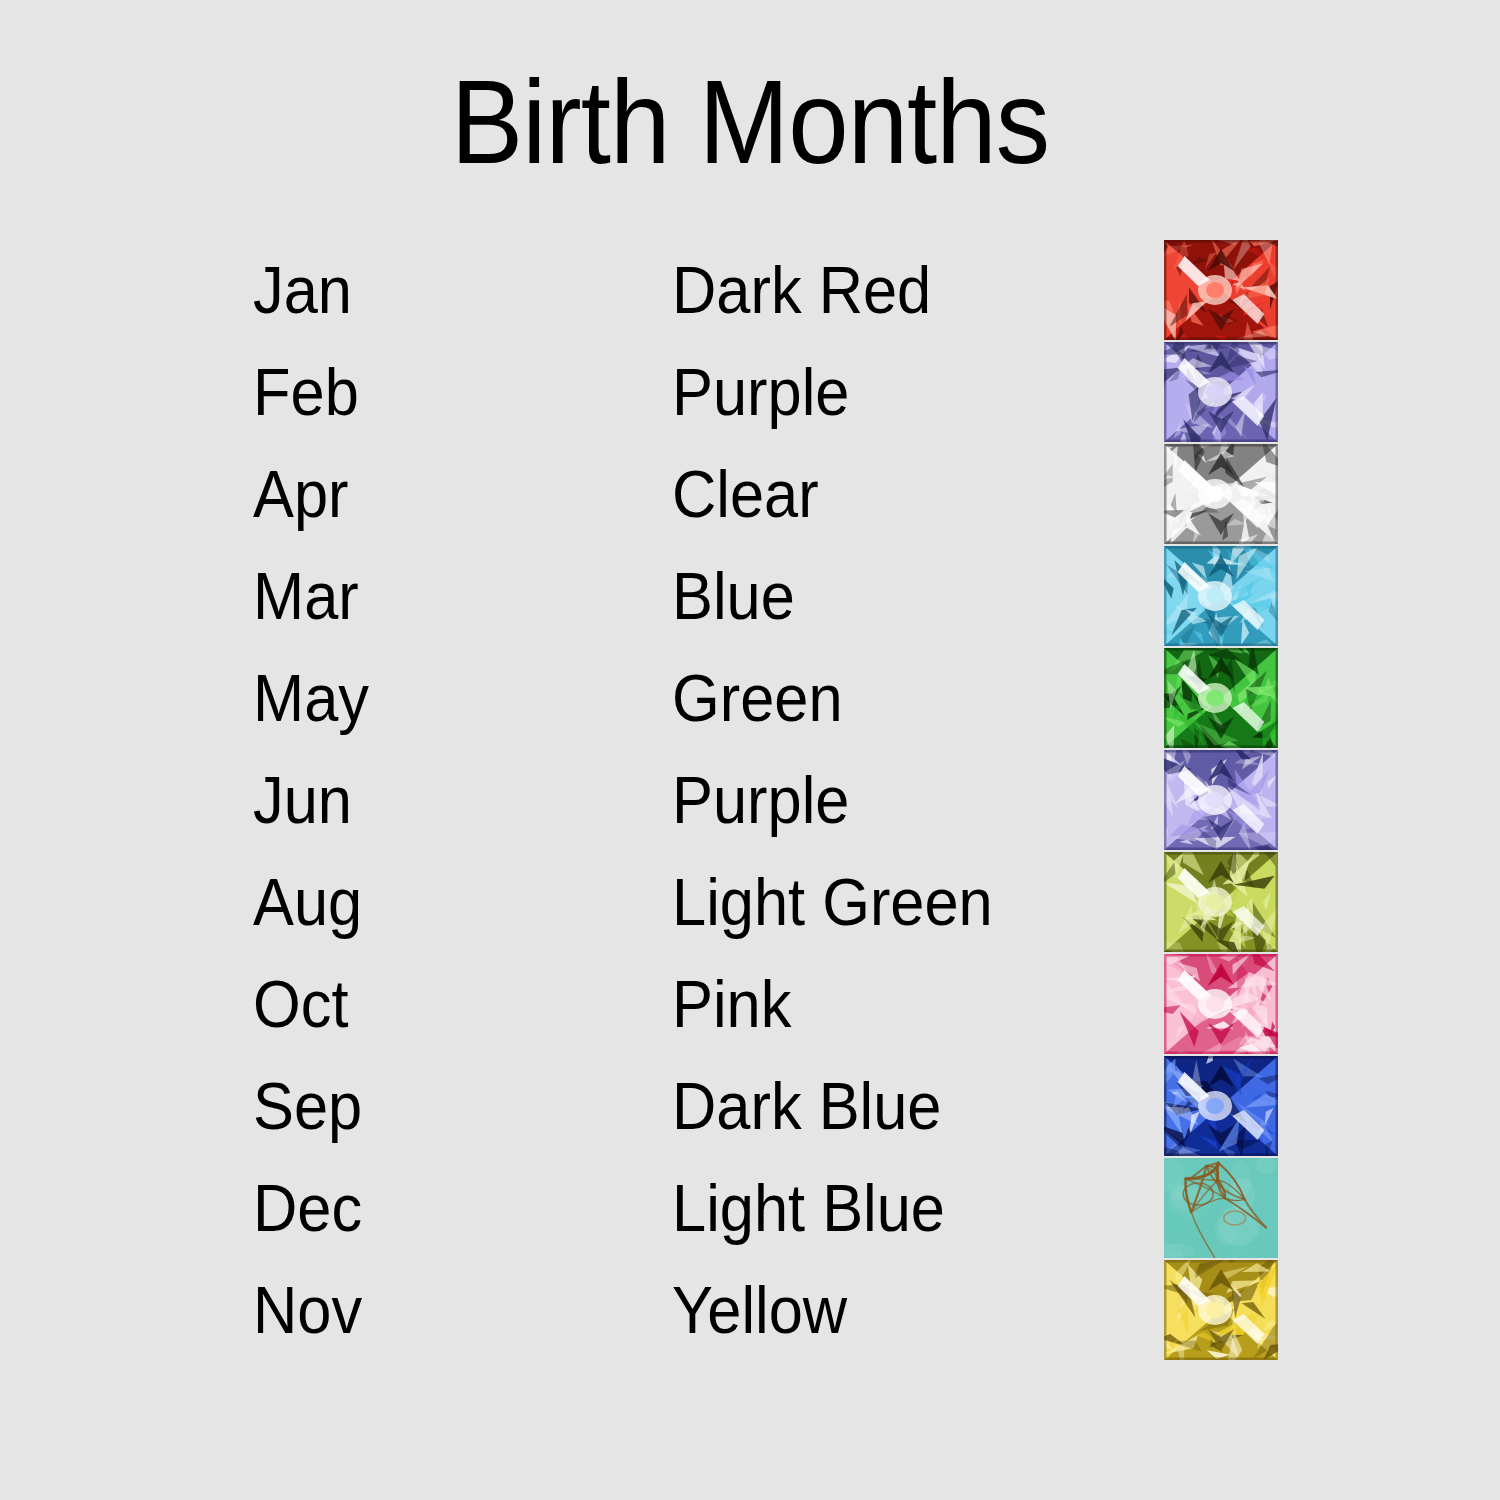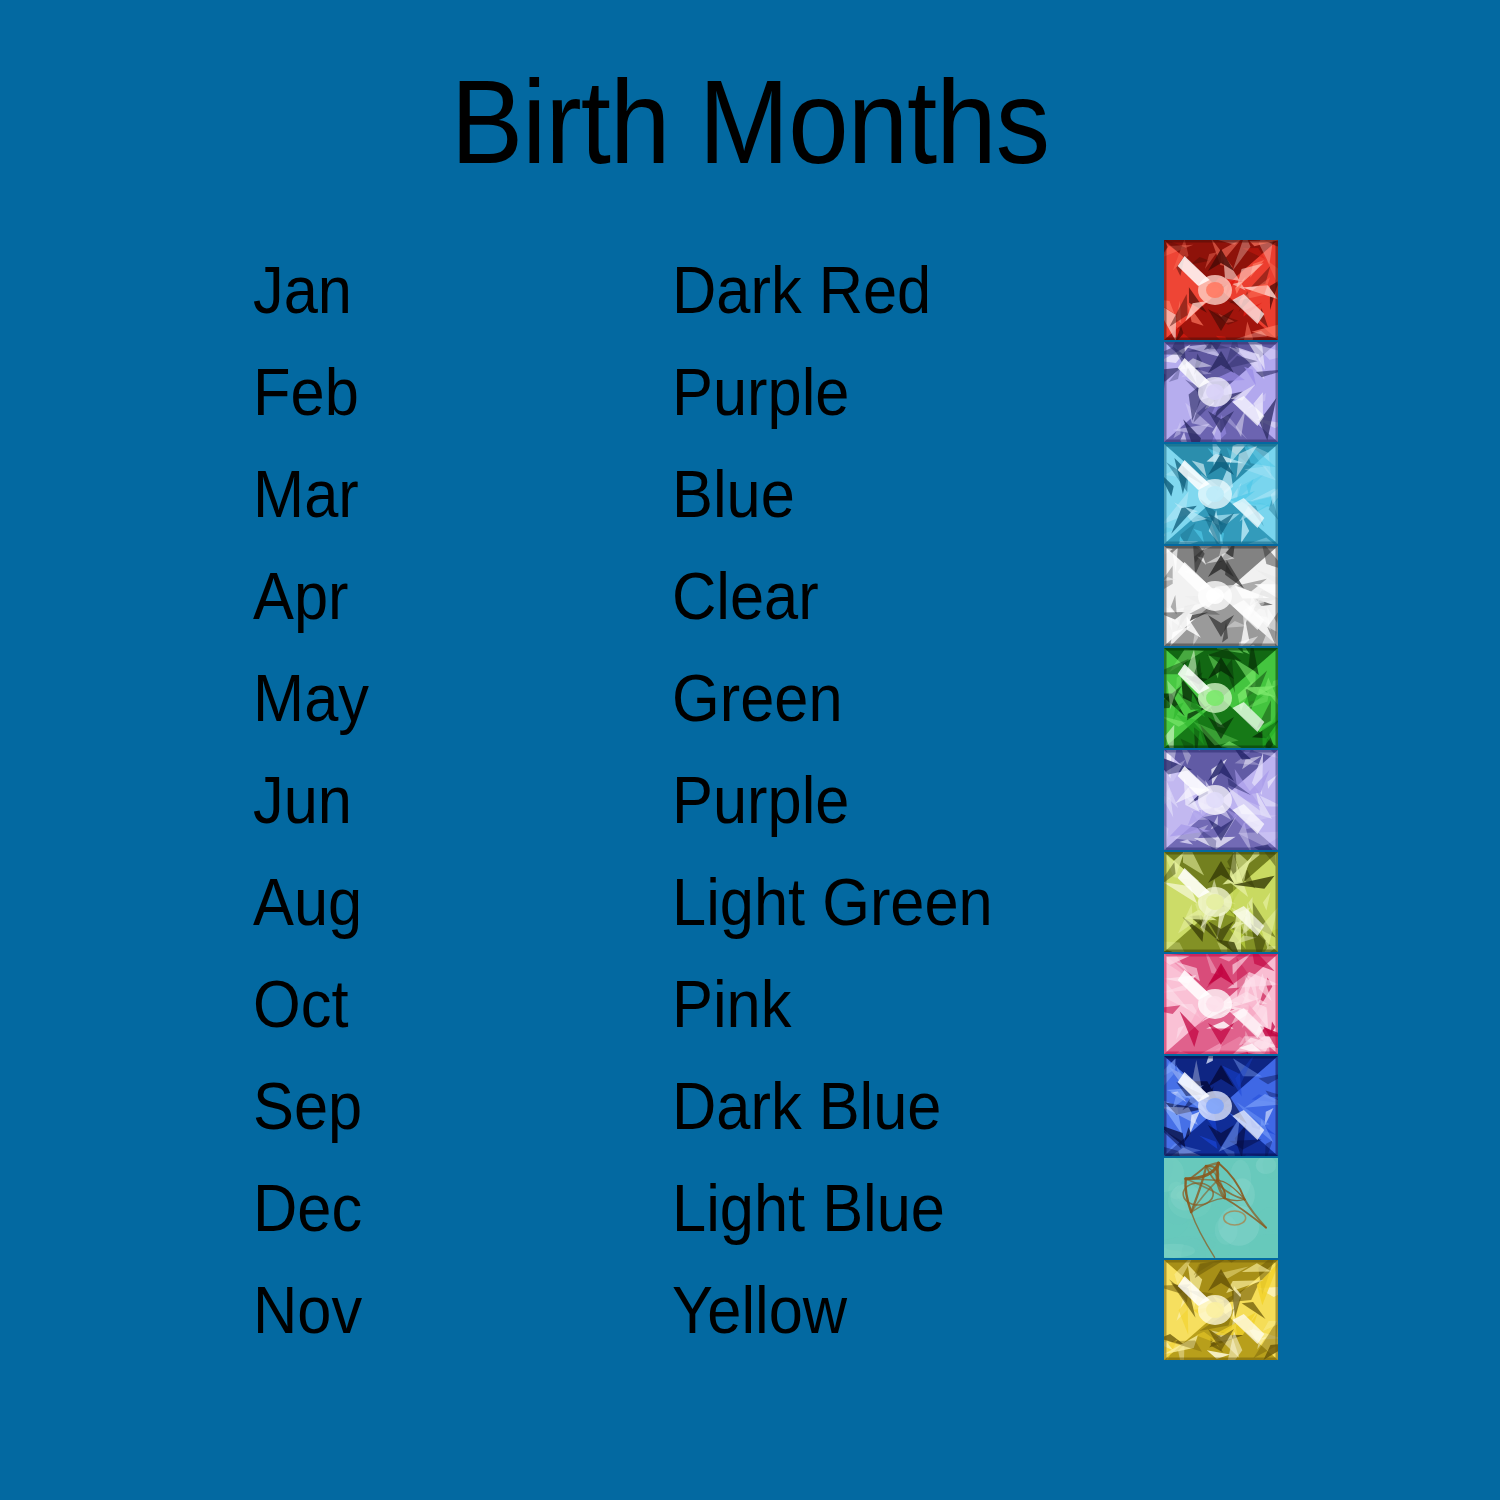--- a/index.html
+++ b/index.html
@@ -4,21 +4,21 @@
 <style>
   html, body {
     margin: 0;
     padding: 0;
     background: #ffffff;
   }
   #page {
     position: relative;
     width: 1500px;
     height: 1500px;
-    background: #0369a1;
+    background: #e5e5e5;
     font-family: "Liberation Sans", "DejaVu Sans", sans-serif;
     overflow: hidden;
   }
   #title {
     position: absolute;
     top: 62px;
     left: 0;
     width: 1500px;
     text-align: center;
     font-size: 118px;
@@ -205,20 +205,86 @@
             <polygon points="57,91 44,69 57,77 70,69" fill="#2B2A63" opacity="0.7"></polygon>
             <ellipse cx="51" cy="50" rx="17" ry="15" fill="#F2EFFC" opacity="0.78"></ellipse>
             <ellipse cx="51" cy="50" rx="9" ry="8" fill="#D8D2F7" opacity="0.9"></ellipse>
             <polygon points="20.52,16 45.6,40 34.199999999999996,46 13.68,26" fill="#ffffff" opacity="0.85"></polygon>
             <polygon points="93.47999999999999,84 68.39999999999999,60 79.8,54 100.32000000000001,74" fill="#ffffff" opacity="0.7"></polygon>
             <rect x="0" y="0" width="114" height="100" fill="none" stroke="#2B2A63" stroke-width="5" opacity="0.5"></rect>
           </svg>
         </div>
       </div>
       <div class="row">
+        <div class="cell-month">Apr</div>
+        <div class="cell-color">Clear</div>
+        <div class="cell-gem">
+          <svg viewBox="0 0 114 100" xmlns="http://www.w3.org/2000/svg" preserveAspectRatio="none">
+            <rect x="0" y="0" width="114" height="100" fill="#E8E8E8"></rect>
+            <polygon points="0,0 57,50 114,0" fill="#2E2E2E" opacity="0.55"></polygon>
+            <polygon points="0,100 57,50 114,100" fill="#2E2E2E" opacity="0.42"></polygon>
+            <polygon points="0,0 57,50 0,100" fill="#FFFFFF" opacity="0.45"></polygon>
+            <polygon points="114,0 57,50 114,100" fill="#FFFFFF" opacity="0.38"></polygon>
+            <polygon points="103.9,71.4 107.1,80.7 91.9,69.0" fill="#FFFFFF" opacity="0.44"></polygon>
+            <polygon points="8.4,6.6 13.7,2.1 11.9,27.0" fill="#FFFFFF" opacity="0.69"></polygon>
+            <polygon points="30.2,10.8 42.2,0.4 31.4,16.8" fill="#2E2E2E" opacity="0.58"></polygon>
+            <polygon points="75.5,96.0 94.1,90.2 70.5,117.5" fill="#E8E8E8" opacity="0.68"></polygon>
+            <polygon points="97.5,99.8 108.8,71.9 112.7,119.7" fill="#E8E8E8" opacity="0.66"></polygon>
+            <polygon points="85.2,94.0 76.1,102.1 81.1,73.2" fill="#FFFFFF" opacity="0.79"></polygon>
+            <polygon points="40.3,50.2 48.8,65.1 20.8,50.0" fill="#E8E8E8" opacity="0.32"></polygon>
+            <polygon points="97.2,60.0 92.0,52.9 108.8,58.7" fill="#2E2E2E" opacity="0.64"></polygon>
+            <polygon points="6.7,61.0 11.3,49.1 12.7,68.5" fill="#2E2E2E" opacity="0.35"></polygon>
+            <polygon points="37.5,64.0 11.7,63.7 42.3,56.0" fill="#FFFFFF" opacity="0.50"></polygon>
+            <polygon points="87.1,45.4 72.3,39.7 102.9,32.7" fill="#2E2E2E" opacity="0.36"></polygon>
+            <polygon points="8.7,37.8 -13.4,50.7 8.7,19.8" fill="#2E2E2E" opacity="0.32"></polygon>
+            <polygon points="113.8,38.7 91.6,23.5 122.4,34.7" fill="#E8E8E8" opacity="0.49"></polygon>
+            <polygon points="7.8,64.3 8.4,85.8 -3.9,57.9" fill="#FFFFFF" opacity="0.38"></polygon>
+            <polygon points="3.7,71.7 5.0,58.9 18.6,82.5" fill="#FFFFFF" opacity="0.47"></polygon>
+            <polygon points="22.9,83.8 22.6,69.9 36.9,91.7" fill="#FFFFFF" opacity="0.84"></polygon>
+            <polygon points="1.0,8.6 -25.9,-3.6 8.9,3.0" fill="#FFFFFF" opacity="0.66"></polygon>
+            <polygon points="64.5,3.6 54.2,14.4 60.2,-11.5" fill="#FFFFFF" opacity="0.43"></polygon>
+            <polygon points="8.7,86.3 26.4,79.9 6.1,100.5" fill="#FFFFFF" opacity="0.80"></polygon>
+            <polygon points="98.2,44.6 126.4,49.3 85.5,60.0" fill="#E8E8E8" opacity="0.77"></polygon>
+            <polygon points="37.7,4.7 20.5,-8.1 49.9,-0.5" fill="#FFFFFF" opacity="0.41"></polygon>
+            <polygon points="39.5,11.7 42.2,19.0 33.1,10.5" fill="#FFFFFF" opacity="0.73"></polygon>
+            <polygon points="102.4,18.0 97.2,-5.5 122.2,24.4" fill="#2E2E2E" opacity="0.47"></polygon>
+            <polygon points="11.0,73.5 -5.5,66.7 20.8,66.0" fill="#2E2E2E" opacity="0.48"></polygon>
+            <polygon points="69.2,10.5 54.2,17.0 71.1,-4.5" fill="#2E2E2E" opacity="0.75"></polygon>
+            <polygon points="41.3,59.5 56.0,68.7 25.2,68.0" fill="#2E2E2E" opacity="0.33"></polygon>
+            <polygon points="61.1,28.7 62.7,14.1 80.2,42.8" fill="#2E2E2E" opacity="0.72"></polygon>
+            <polygon points="20.6,60.3 31.0,57.9 13.1,84.3" fill="#E8E8E8" opacity="0.55"></polygon>
+            <polygon points="26.5,23.8 33.4,30.5 20.4,25.5" fill="#FFFFFF" opacity="0.42"></polygon>
+            <polygon points="3.6,31.1 11.6,33.5 -0.8,35.2" fill="#E8E8E8" opacity="0.80"></polygon>
+            <polygon points="91.6,56.0 83.2,71.5 87.7,49.7" fill="#FFFFFF" opacity="0.52"></polygon>
+            <polygon points="103.4,81.3 114.0,66.3 111.4,98.7" fill="#2E2E2E" opacity="0.44"></polygon>
+            <polygon points="28.3,68.7 44.3,66.3 25.8,74.9" fill="#2E2E2E" opacity="0.76"></polygon>
+            <polygon points="78.8,65.0 96.0,53.3 79.8,80.0" fill="#FFFFFF" opacity="0.54"></polygon>
+            <polygon points="70.9,75.0 83.2,80.2 61.9,81.7" fill="#FFFFFF" opacity="0.35"></polygon>
+            <polygon points="89.2,98.6 100.9,107.2 64.4,109.4" fill="#FFFFFF" opacity="0.74"></polygon>
+            <polygon points="78.4,52.5 70.6,39.8 105.4,52.0" fill="#FFFFFF" opacity="0.79"></polygon>
+            <polygon points="61.2,6.8 70.5,12.4 41.2,17.8" fill="#FFFFFF" opacity="0.53"></polygon>
+            <polygon points="113.4,38.2 125.7,59.5 90.2,38.1" fill="#FFFFFF" opacity="0.76"></polygon>
+            <polygon points="100.7,64.1 107.0,84.4 80.7,59.6" fill="#FFFFFF" opacity="0.38"></polygon>
+            <polygon points="64.0,92.2 58.1,96.6 62.1,75.8" fill="#2E2E2E" opacity="0.62"></polygon>
+            <polygon points="51.6,40.7 73.2,38.6 42.3,60.8" fill="#E8E8E8" opacity="0.77"></polygon>
+            <polygon points="103.9,81.0 103.3,61.2 121.9,90.8" fill="#FFFFFF" opacity="0.51"></polygon>
+            <polygon points="40.6,7.8 31.1,28.7 28.6,-9.2" fill="#2E2E2E" opacity="0.63"></polygon>
+            <polygon points="100.6,57.4 86.6,71.2 97.4,44.5" fill="#E8E8E8" opacity="0.42"></polygon>
+            <polygon points="34.4,91.3 28.6,100.5 31.0,84.7" fill="#FFFFFF" opacity="0.41"></polygon>
+            <polygon points="57,9 44,31 57,23 70,31" fill="#2E2E2E" opacity="0.85"></polygon>
+            <polygon points="57,91 44,69 57,77 70,69" fill="#2E2E2E" opacity="0.7"></polygon>
+            <ellipse cx="51" cy="50" rx="17" ry="15" fill="#FFFFFF" opacity="0.78"></ellipse>
+            <ellipse cx="51" cy="50" rx="9" ry="8" fill="#FFFFFF" opacity="0.9"></ellipse>
+            <polygon points="20.52,16 45.6,40 34.199999999999996,46 13.68,26" fill="#ffffff" opacity="0.85"></polygon>
+            <polygon points="93.47999999999999,84 68.39999999999999,60 79.8,54 100.32000000000001,74" fill="#ffffff" opacity="0.7"></polygon>
+            <rect x="0" y="0" width="114" height="100" fill="none" stroke="#2E2E2E" stroke-width="5" opacity="0.5"></rect>
+          </svg>
+        </div>
+      </div>
+      <div class="row">
         <div class="cell-month">Mar</div>
         <div class="cell-color">Blue</div>
         <div class="cell-gem">
           <svg viewBox="0 0 114 100" xmlns="http://www.w3.org/2000/svg" preserveAspectRatio="none">
             <rect x="0" y="0" width="114" height="100" fill="#4FC8E8"></rect>
             <polygon points="0,0 57,50 114,0" fill="#0E5E7C" opacity="0.55"></polygon>
             <polygon points="0,100 57,50 114,100" fill="#0E5E7C" opacity="0.42"></polygon>
             <polygon points="0,0 57,50 0,100" fill="#BDEBF8" opacity="0.45"></polygon>
             <polygon points="114,0 57,50 114,100" fill="#BDEBF8" opacity="0.38"></polygon>
             <polygon points="40.5,41.6 36.7,29.3 59.6,46.1" fill="#BDEBF8" opacity="0.33"></polygon>
@@ -271,86 +337,20 @@
             <polygon points="57,91 44,69 57,77 70,69" fill="#0E5E7C" opacity="0.7"></polygon>
             <ellipse cx="51" cy="50" rx="17" ry="15" fill="#EAFAFE" opacity="0.78"></ellipse>
             <ellipse cx="51" cy="50" rx="9" ry="8" fill="#BDEBF8" opacity="0.9"></ellipse>
             <polygon points="20.52,16 45.6,40 34.199999999999996,46 13.68,26" fill="#ffffff" opacity="0.85"></polygon>
             <polygon points="93.47999999999999,84 68.39999999999999,60 79.8,54 100.32000000000001,74" fill="#ffffff" opacity="0.7"></polygon>
             <rect x="0" y="0" width="114" height="100" fill="none" stroke="#0E5E7C" stroke-width="5" opacity="0.5"></rect>
           </svg>
         </div>
       </div>
       <div class="row">
-        <div class="cell-month">Apr</div>
-        <div class="cell-color">Clear</div>
-        <div class="cell-gem">
-          <svg viewBox="0 0 114 100" xmlns="http://www.w3.org/2000/svg" preserveAspectRatio="none">
-            <rect x="0" y="0" width="114" height="100" fill="#E8E8E8"></rect>
-            <polygon points="0,0 57,50 114,0" fill="#2E2E2E" opacity="0.55"></polygon>
-            <polygon points="0,100 57,50 114,100" fill="#2E2E2E" opacity="0.42"></polygon>
-            <polygon points="0,0 57,50 0,100" fill="#FFFFFF" opacity="0.45"></polygon>
-            <polygon points="114,0 57,50 114,100" fill="#FFFFFF" opacity="0.38"></polygon>
-            <polygon points="103.9,71.4 107.1,80.7 91.9,69.0" fill="#FFFFFF" opacity="0.44"></polygon>
-            <polygon points="8.4,6.6 13.7,2.1 11.9,27.0" fill="#FFFFFF" opacity="0.69"></polygon>
-            <polygon points="30.2,10.8 42.2,0.4 31.4,16.8" fill="#2E2E2E" opacity="0.58"></polygon>
-            <polygon points="75.5,96.0 94.1,90.2 70.5,117.5" fill="#E8E8E8" opacity="0.68"></polygon>
-            <polygon points="97.5,99.8 108.8,71.9 112.7,119.7" fill="#E8E8E8" opacity="0.66"></polygon>
-            <polygon points="85.2,94.0 76.1,102.1 81.1,73.2" fill="#FFFFFF" opacity="0.79"></polygon>
-            <polygon points="40.3,50.2 48.8,65.1 20.8,50.0" fill="#E8E8E8" opacity="0.32"></polygon>
-            <polygon points="97.2,60.0 92.0,52.9 108.8,58.7" fill="#2E2E2E" opacity="0.64"></polygon>
-            <polygon points="6.7,61.0 11.3,49.1 12.7,68.5" fill="#2E2E2E" opacity="0.35"></polygon>
-            <polygon points="37.5,64.0 11.7,63.7 42.3,56.0" fill="#FFFFFF" opacity="0.50"></polygon>
-            <polygon points="87.1,45.4 72.3,39.7 102.9,32.7" fill="#2E2E2E" opacity="0.36"></polygon>
-            <polygon points="8.7,37.8 -13.4,50.7 8.7,19.8" fill="#2E2E2E" opacity="0.32"></polygon>
-            <polygon points="113.8,38.7 91.6,23.5 122.4,34.7" fill="#E8E8E8" opacity="0.49"></polygon>
-            <polygon points="7.8,64.3 8.4,85.8 -3.9,57.9" fill="#FFFFFF" opacity="0.38"></polygon>
-            <polygon points="3.7,71.7 5.0,58.9 18.6,82.5" fill="#FFFFFF" opacity="0.47"></polygon>
-            <polygon points="22.9,83.8 22.6,69.9 36.9,91.7" fill="#FFFFFF" opacity="0.84"></polygon>
-            <polygon points="1.0,8.6 -25.9,-3.6 8.9,3.0" fill="#FFFFFF" opacity="0.66"></polygon>
-            <polygon points="64.5,3.6 54.2,14.4 60.2,-11.5" fill="#FFFFFF" opacity="0.43"></polygon>
-            <polygon points="8.7,86.3 26.4,79.9 6.1,100.5" fill="#FFFFFF" opacity="0.80"></polygon>
-            <polygon points="98.2,44.6 126.4,49.3 85.5,60.0" fill="#E8E8E8" opacity="0.77"></polygon>
-            <polygon points="37.7,4.7 20.5,-8.1 49.9,-0.5" fill="#FFFFFF" opacity="0.41"></polygon>
-            <polygon points="39.5,11.7 42.2,19.0 33.1,10.5" fill="#FFFFFF" opacity="0.73"></polygon>
-            <polygon points="102.4,18.0 97.2,-5.5 122.2,24.4" fill="#2E2E2E" opacity="0.47"></polygon>
-            <polygon points="11.0,73.5 -5.5,66.7 20.8,66.0" fill="#2E2E2E" opacity="0.48"></polygon>
-            <polygon points="69.2,10.5 54.2,17.0 71.1,-4.5" fill="#2E2E2E" opacity="0.75"></polygon>
-            <polygon points="41.3,59.5 56.0,68.7 25.2,68.0" fill="#2E2E2E" opacity="0.33"></polygon>
-            <polygon points="61.1,28.7 62.7,14.1 80.2,42.8" fill="#2E2E2E" opacity="0.72"></polygon>
-            <polygon points="20.6,60.3 31.0,57.9 13.1,84.3" fill="#E8E8E8" opacity="0.55"></polygon>
-            <polygon points="26.5,23.8 33.4,30.5 20.4,25.5" fill="#FFFFFF" opacity="0.42"></polygon>
-            <polygon points="3.6,31.1 11.6,33.5 -0.8,35.2" fill="#E8E8E8" opacity="0.80"></polygon>
-            <polygon points="91.6,56.0 83.2,71.5 87.7,49.7" fill="#FFFFFF" opacity="0.52"></polygon>
-            <polygon points="103.4,81.3 114.0,66.3 111.4,98.7" fill="#2E2E2E" opacity="0.44"></polygon>
-            <polygon points="28.3,68.7 44.3,66.3 25.8,74.9" fill="#2E2E2E" opacity="0.76"></polygon>
-            <polygon points="78.8,65.0 96.0,53.3 79.8,80.0" fill="#FFFFFF" opacity="0.54"></polygon>
-            <polygon points="70.9,75.0 83.2,80.2 61.9,81.7" fill="#FFFFFF" opacity="0.35"></polygon>
-            <polygon points="89.2,98.6 100.9,107.2 64.4,109.4" fill="#FFFFFF" opacity="0.74"></polygon>
-            <polygon points="78.4,52.5 70.6,39.8 105.4,52.0" fill="#FFFFFF" opacity="0.79"></polygon>
-            <polygon points="61.2,6.8 70.5,12.4 41.2,17.8" fill="#FFFFFF" opacity="0.53"></polygon>
-            <polygon points="113.4,38.2 125.7,59.5 90.2,38.1" fill="#FFFFFF" opacity="0.76"></polygon>
-            <polygon points="100.7,64.1 107.0,84.4 80.7,59.6" fill="#FFFFFF" opacity="0.38"></polygon>
-            <polygon points="64.0,92.2 58.1,96.6 62.1,75.8" fill="#2E2E2E" opacity="0.62"></polygon>
-            <polygon points="51.6,40.7 73.2,38.6 42.3,60.8" fill="#E8E8E8" opacity="0.77"></polygon>
-            <polygon points="103.9,81.0 103.3,61.2 121.9,90.8" fill="#FFFFFF" opacity="0.51"></polygon>
-            <polygon points="40.6,7.8 31.1,28.7 28.6,-9.2" fill="#2E2E2E" opacity="0.63"></polygon>
-            <polygon points="100.6,57.4 86.6,71.2 97.4,44.5" fill="#E8E8E8" opacity="0.42"></polygon>
-            <polygon points="34.4,91.3 28.6,100.5 31.0,84.7" fill="#FFFFFF" opacity="0.41"></polygon>
-            <polygon points="57,9 44,31 57,23 70,31" fill="#2E2E2E" opacity="0.85"></polygon>
-            <polygon points="57,91 44,69 57,77 70,69" fill="#2E2E2E" opacity="0.7"></polygon>
-            <ellipse cx="51" cy="50" rx="17" ry="15" fill="#FFFFFF" opacity="0.78"></ellipse>
-            <ellipse cx="51" cy="50" rx="9" ry="8" fill="#FFFFFF" opacity="0.9"></ellipse>
-            <polygon points="20.52,16 45.6,40 34.199999999999996,46 13.68,26" fill="#ffffff" opacity="0.85"></polygon>
-            <polygon points="93.47999999999999,84 68.39999999999999,60 79.8,54 100.32000000000001,74" fill="#ffffff" opacity="0.7"></polygon>
-            <rect x="0" y="0" width="114" height="100" fill="none" stroke="#2E2E2E" stroke-width="5" opacity="0.5"></rect>
-          </svg>
-        </div>
-      </div>
-      <div class="row">
         <div class="cell-month">May</div>
         <div class="cell-color">Green</div>
         <div class="cell-gem">
           <svg viewBox="0 0 114 100" xmlns="http://www.w3.org/2000/svg" preserveAspectRatio="none">
             <rect x="0" y="0" width="114" height="100" fill="#22B024"></rect>
             <polygon points="0,0 57,50 114,0" fill="#062E06" opacity="0.55"></polygon>
             <polygon points="0,100 57,50 114,100" fill="#062E06" opacity="0.42"></polygon>
             <polygon points="0,0 57,50 0,100" fill="#7BE86B" opacity="0.45"></polygon>
             <polygon points="114,0 57,50 114,100" fill="#7BE86B" opacity="0.38"></polygon>
             <polygon points="53.3,1.2 41.5,-29.5 79.7,5.5" fill="#7BE86B" opacity="0.55"></polygon>

